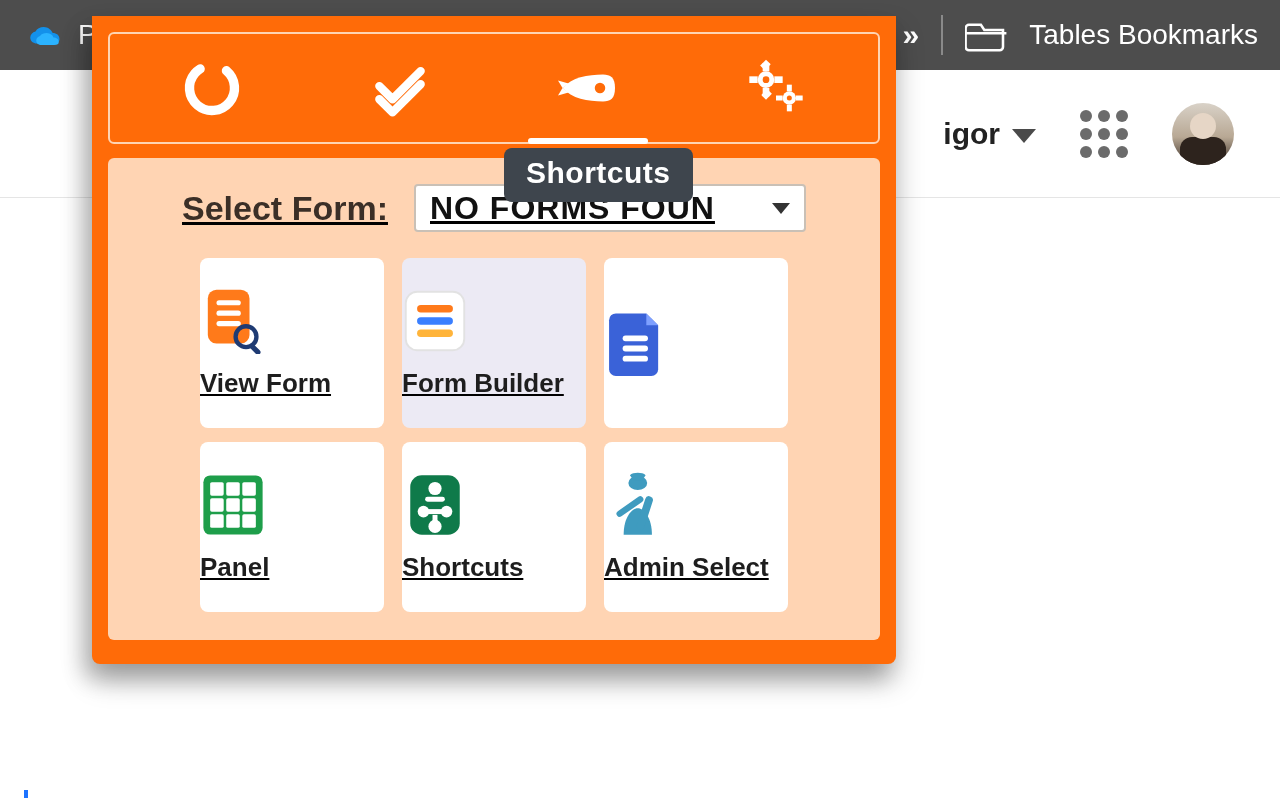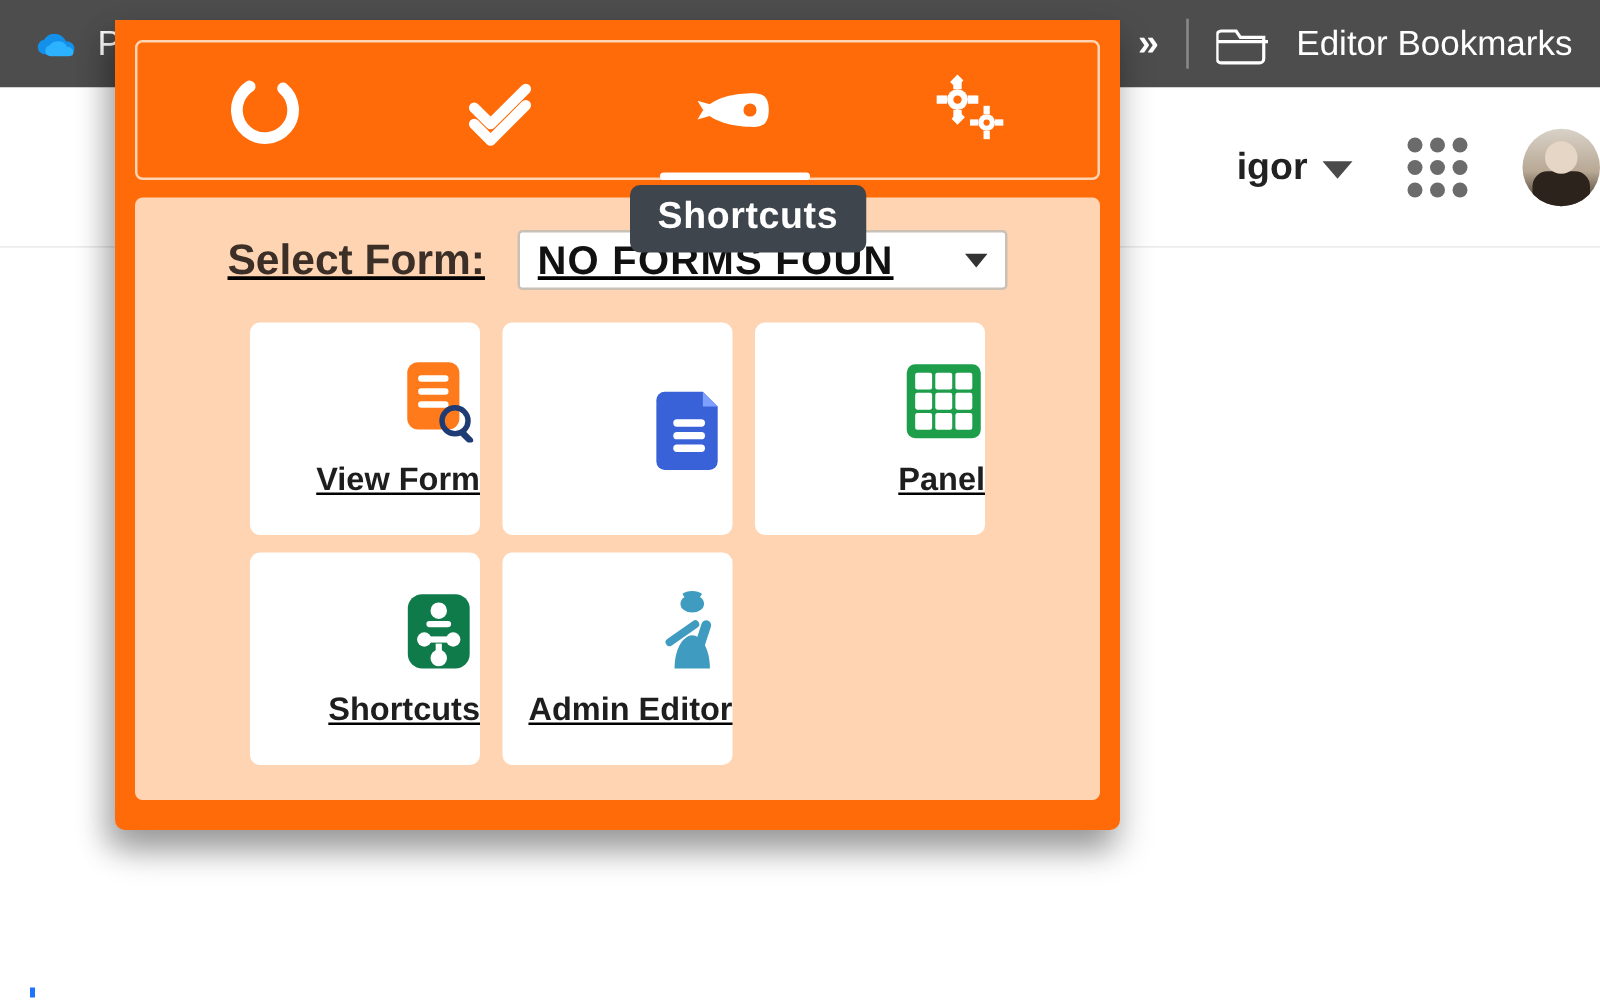--- a/index.html
+++ b/index.html
@@ -18,21 +18,21 @@
   .folder-icon svg { width:42px; height:34px; display:block; }
   .chevron-dbl { font-size:30px; font-weight:700; }
 
   
   .app-header {
     position:absolute; left:0; top:70px; width:1280px; height:128px;
     background:#fff; display:flex; align-items:center;
     border-bottom:1px solid #e5e5e5;
   }
   .app-header-right {
-    margin-left:auto; display:flex; align-items:center; gap:44px; 
+    margin-left:auto; display:flex; align-items:center; gap:44px; padding-right:46px;
   }
   .user-drop { display:flex; align-items:center; gap:12px; font-size:30px; font-weight:600; color:#222;}
   .caret-down { width:0; height:0; border-left:12px solid transparent; border-right:12px solid transparent; border-top:14px solid #4a4a4a; margin-top:4px;}
   .apps-grid { display:grid; grid-template-columns:repeat(3,12px); grid-template-rows:repeat(3,12px); gap:6px;}
   .apps-grid span { width:12px; height:12px; border-radius:50%; background:#6b6b6b; display:block;}
   .avatar { width:62px; height:62px; border-radius:50%; background:linear-gradient(180deg,#d9d2c8 0%,#b8a894 55%,#3b2f27 100%); position:relative; overflow:hidden;}
   .avatar::after{content:""; position:absolute; left:18px; top:10px; width:26px; height:26px; border-radius:50%; background:#e6d6c6;}
   .avatar::before{content:""; position:absolute; left:8px; top:34px; width:46px; height:34px; border-radius:12px 12px 0 0; background:#2d231d;}
 
   
@@ -69,21 +69,21 @@
     display:flex; align-items:center; padding:0 14px; gap:21px;text-align:right;
   }
   .select-value { font-size:32px; font-weight:900; color:#111; letter-spacing:1px; white-space:nowrap; overflow:hidden;}
   .select-caret { margin-left:auto; width:0;height:0;border-left:9px solid transparent;border-right:9px solid transparent;border-top:11px solid #333;}
 
   .cards {
     margin-top:26px; display:grid; grid-template-columns:repeat(3,184px); grid-auto-rows:170px;
     gap:14px 18px;
   }
   .card {
-    background:#fff; border-radius:8px; display:flex; flex-direction:column; align-items:flex-end;
+    background:#fff; border-radius:8px; display:flex; flex-direction:column; align-items:flex-start;
     justify-content:center; gap:14px; cursor:pointer;
   }
   .card.hover { background:#eceaf4; }
   .card-label { font-size:26px; font-weight:800; color:#1e1e1e;}
   .card-icon { width:66px; height:66px; display:flex; align-items:center; justify-content:center;}
   .card-icon svg { width:66px; height:66px; }
 
   
   .text-cursor { position:absolute; left:24px; top:790px; width:4px; height:8px; background:#1e73ff;}
 </style>
@@ -102,21 +102,21 @@
   </div>
   <div class="bookmark-right">
     <span class="chevron-dbl">»</span>
     <span class="divider-v"></span>
     <span class="folder-icon">
       <svg viewBox="0 0 48 40">
           <path d="M4 8h14l4 6h22v20a4 4 0 0 1-4 4H4a4 4 0 0 1-4-4V12a4 4 0 0 1 4-4z" fill="none" stroke="#fff" stroke-width="3"></path>
           <path d="M0 18h48" stroke="#fff" stroke-width="3"></path>
         </svg>
     </span>
-    <span>Editor Bookmarks</span>
+    <span>Tables Bookmarks</span>
   </div>
 </div>
 
 <div class="app-header">
   <div class="app-header-right">
     <div class="user-drop">
       <span>igor</span>
       <span class="caret-down"></span>
     </div>
     <div class="apps-grid">
@@ -206,20 +206,31 @@
             <rect x="16" y="14" width="28" height="6" rx="3" fill="#fff"></rect>
             <rect x="16" y="26" width="28" height="6" rx="3" fill="#fff"></rect>
             <rect x="16" y="38" width="28" height="6" rx="3" fill="#fff"></rect>
             <circle cx="50" cy="56" r="12" fill="none" stroke="#1f3b73" stroke-width="5"></circle>
             <rect x="58" y="64" width="14" height="6" rx="3" transform="rotate(45 58 64)" fill="#1f3b73"></rect>
           </svg>
         </span>
         <span class="card-label">View Form</span>
       </div>
 
+      <div class="card hover">
+        <span class="card-icon">
+          <svg viewBox="0 0 70 70">
+            <rect x="4" y="4" width="62" height="62" rx="12" fill="#fff" stroke="#e2e2e2" stroke-width="2"></rect>
+            <rect x="16" y="18" width="38" height="8" rx="4" fill="#ff7a1a"></rect>
+            <rect x="16" y="31" width="38" height="8" rx="4" fill="#3a7fff"></rect>
+            <rect x="16" y="44" width="38" height="8" rx="4" fill="#ffb43a"></rect>
+          </svg>
+        </span>
+        <span class="card-label">Form Builder</span>
+      </div>
 
       <div class="card">
         <span class="card-icon">
           <svg viewBox="0 0 66 78">
             <path d="M8 4h36l14 14v52a8 8 0 0 1-8 8H8a8 8 0 0 1-8-8V12a8 8 0 0 1 8-8z" fill="#3a62d8"></path>
             <path d="M44 4v14h14z" fill="#7ea0ff"></path>
             <rect x="16" y="30" width="30" height="7" rx="3.5" fill="#fff"></rect>
             <rect x="16" y="42" width="30" height="7" rx="3.5" fill="#fff"></rect>
             <rect x="16" y="54" width="30" height="7" rx="3.5" fill="#fff"></rect>
           </svg>
@@ -268,20 +279,20 @@
             <g fill="#3f9bbf">
               <ellipse cx="40" cy="14" rx="12" ry="9"></ellipse>
               <rect x="34" y="6" width="12" height="5" rx="2"></rect>
               <path d="M30 4c4-4 16-4 20 0l-4 6h-12z"></path>
               <path d="M22 80c0-22 10-34 18-34s18 12 18 34z"></path>
               <rect x="10" y="40" width="40" height="8" rx="4" transform="rotate(-35 30 44)"></rect>
               <rect x="44" y="30" width="10" height="44" rx="5" transform="rotate(18 49 52)"></rect>
             </g>
           </svg>
         </span>
-        <span class="card-label">Admin Editor</span>
+        <span class="card-label">Admin Select</span>
       </div>
 
     </div>
   </div>
 </div>
 
 <div class="text-cursor"></div>
 
 </body></html>

